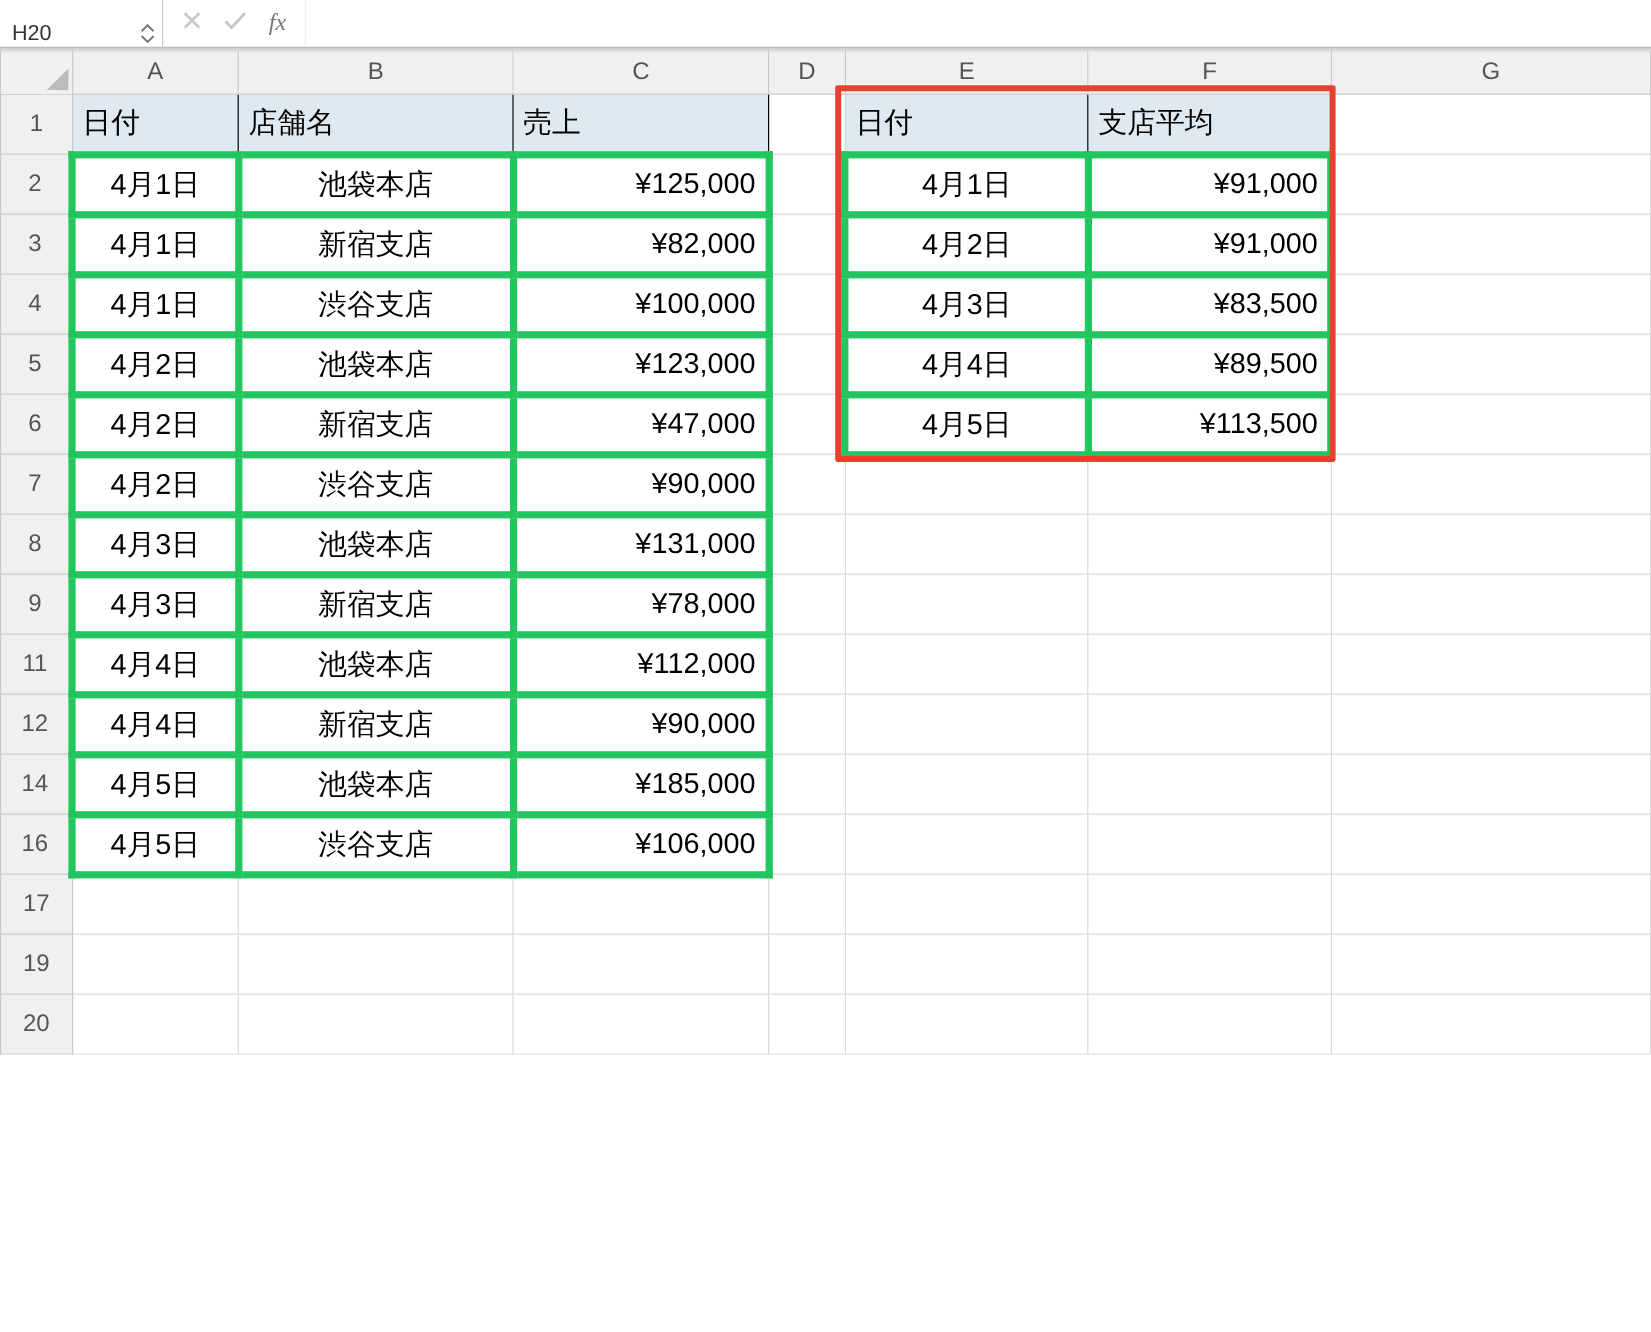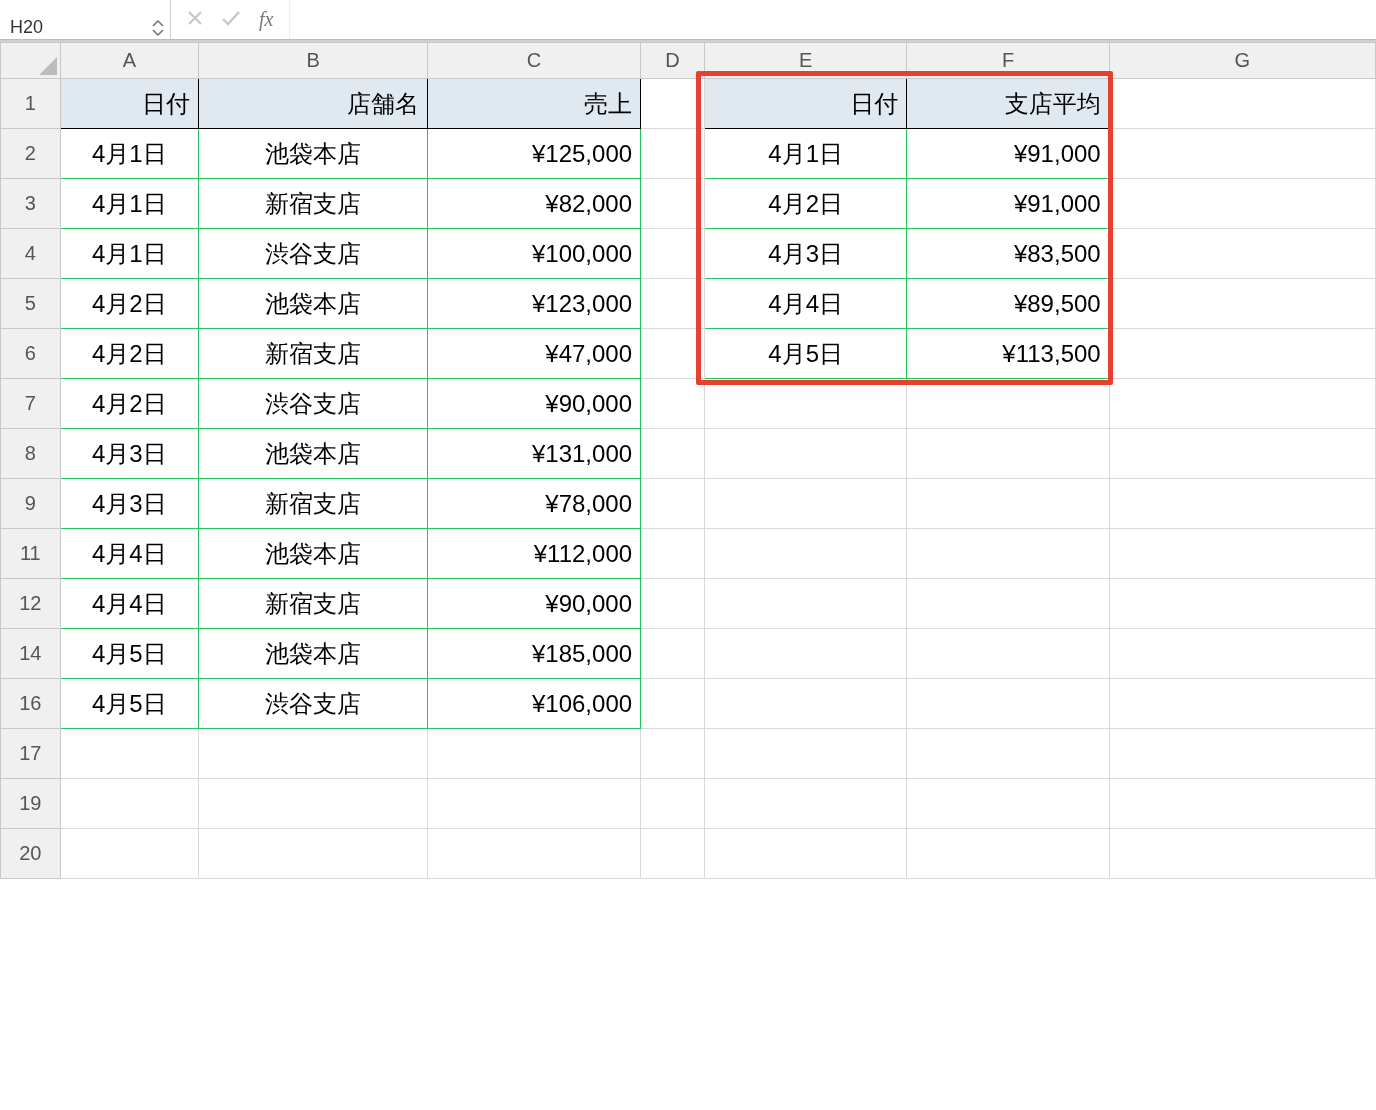--- a/index.html
+++ b/index.html
@@ -10,21 +10,21 @@
       user-select: none;
     }
     .formula-bar {
       display: flex;
       align-items: center;
       height: 40px;
       border-bottom: 1px solid #bbb;
       background: #fff;
     }
     .name-box {
-      width: 171px;
+      width: 136px;
       height: 100%;
       display: flex;
       align-items: center;
       justify-content: space-between;
       padding: 16px 6px 0 10px;
       border-right: 1px solid #ccc;
       font-size: 18px;
       color: #333;
     }
     .name-box-stepper {
@@ -102,25 +102,25 @@
       border-left: 18px solid transparent;
       border-bottom: 18px solid #bcbcbc;
     }
     td.dcell {
       background: #fff;
       color: #000;
       font-size: 24px;
     }
     td.dcell.header-cell {
       background: #dfe9ef;
-      text-align: right;
+      text-align: left;
       border: 1px solid #000;
     }
     td.dcell.bordered {
-      border: 1px solid #22c55e;
+      border: 6px solid #22c55e;
     }
     td.center { text-align: center; }
     td.right { text-align: right; }
     .highlight-box {
       position: absolute;
       border: 5px solid #e8402f;
       pointer-events: none;
       border-radius: 2px;
     }
     col.c-row { width: 56px; }

